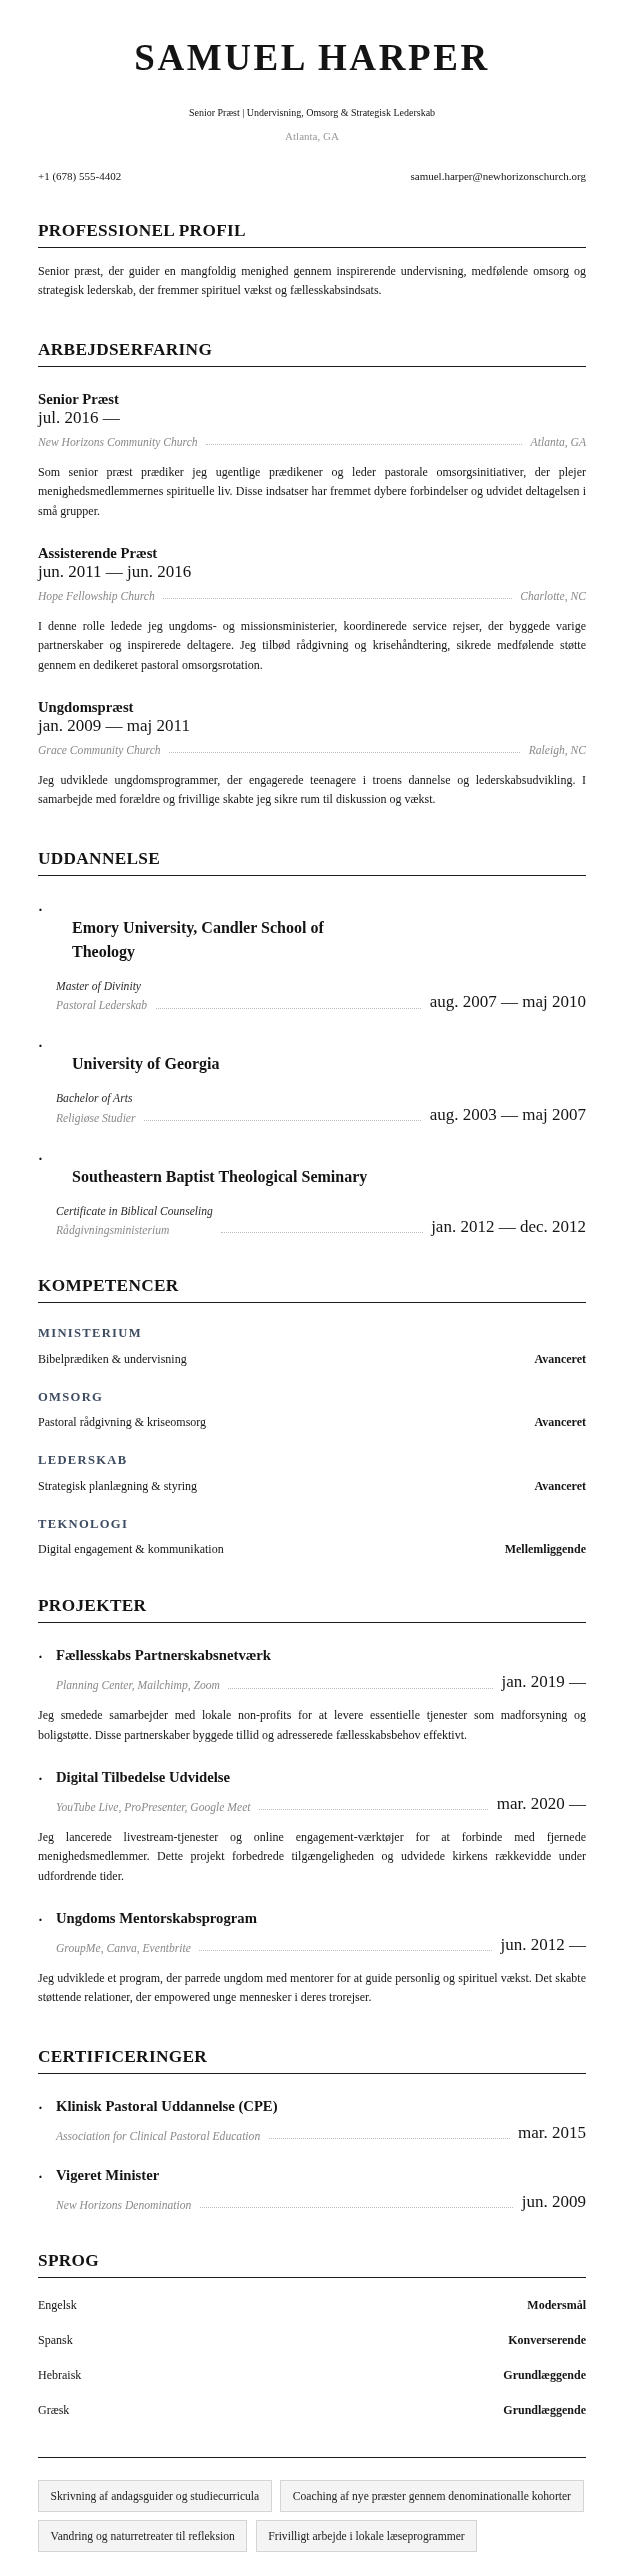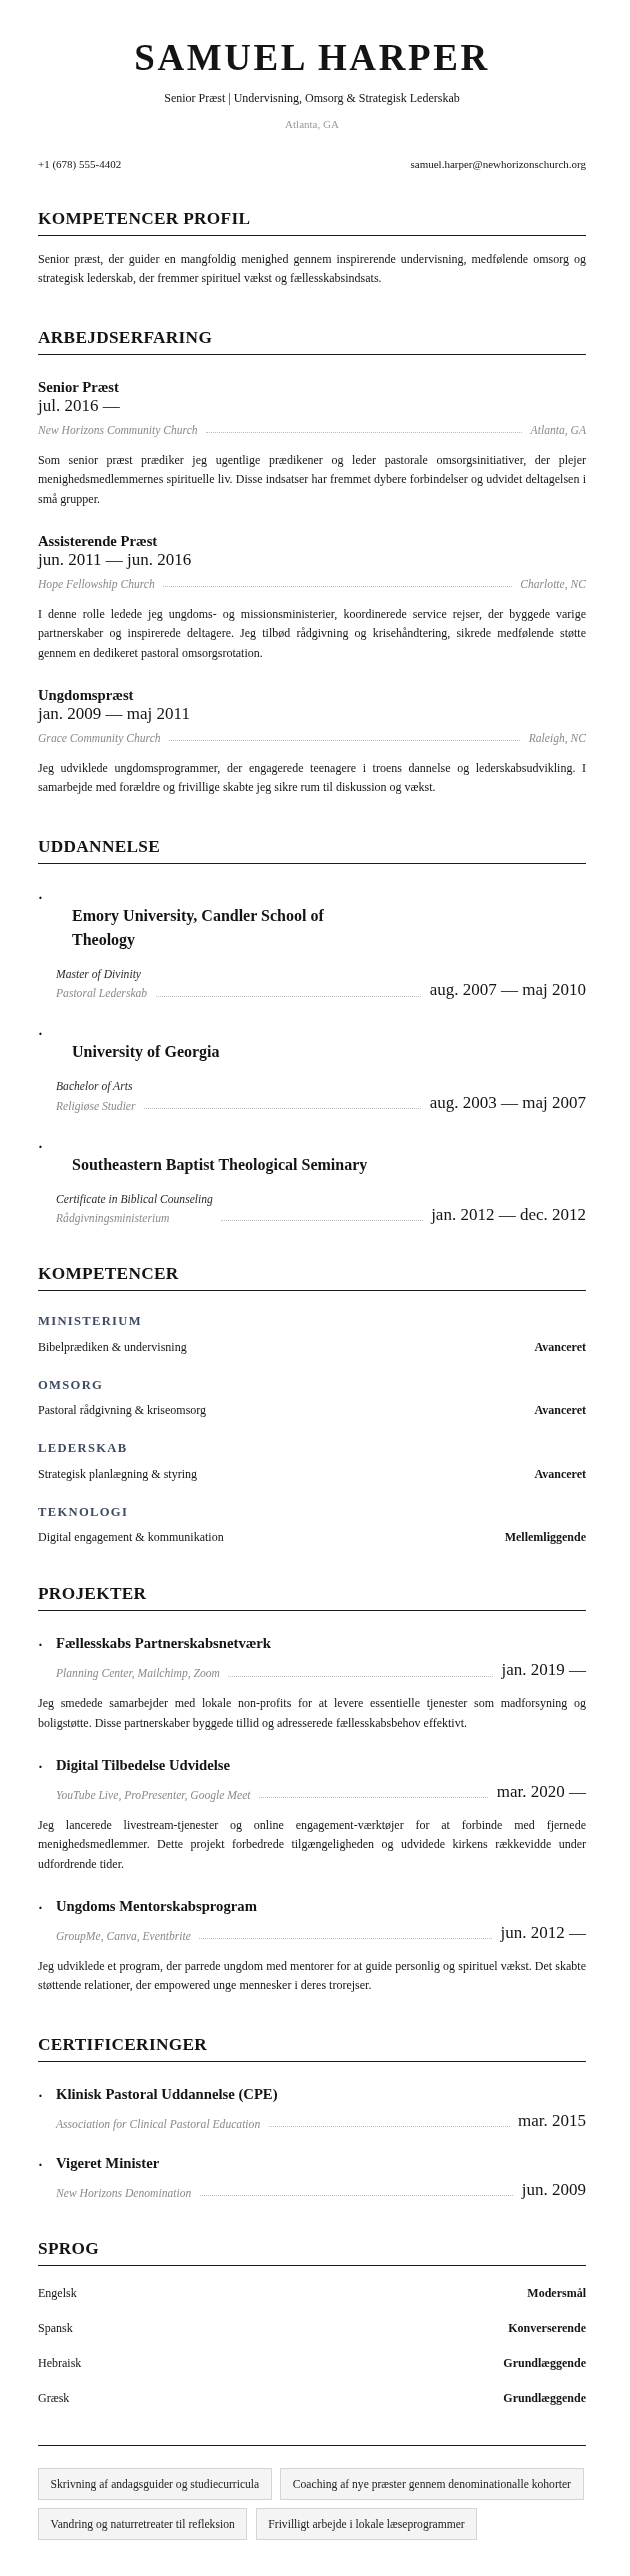--- a/index.html
+++ b/index.html
@@ -20,22 +20,22 @@
   .hdr-name {
     font-size: 37px;
     font-weight: 700;
     letter-spacing: 2.6px;
     text-align: center;
     margin: 8.4px 0 0 0;
     white-space: nowrap;
   }
   .hdr-title {
     text-align: center;
-    font-size: 12px;
-    margin-top: 12px;
+    font-size: 10px;
+    margin-top: 28px;
   }
   .hdr-location {
     text-align: center;
     font-size: 11px;
     color: #9a9a9a;
     margin-top: 11.6px;
   }
   .contact-row {
     display: flex;
     justify-content: space-between;
@@ -173,21 +173,21 @@
     <h1 class="hdr-name">SAMUEL HARPER</h1>
     <div class="hdr-title">Senior Præst | Undervisning, Omsorg &amp; Strategisk Lederskab</div>
     <div class="hdr-location">Atlanta, GA</div>
     <div class="contact-row">
       <span>+1 (678) 555-4402</span>
       <span>samuel.harper@newhorizonschurch.org</span>
     </div>
   </header>
 
   <section>
-    <h2 class="sec-heading">KOMPETENCER PROFIL</h2>
+    <h2 class="sec-heading">PROFESSIONEL PROFIL</h2>
     <div class="rule"></div>
     <p class="para">Senior præst, der guider en mangfoldig menighed gennem inspirerende undervisning, medfølende omsorg og strategisk lederskab, der fremmer spirituel vækst og fællesskabsindsats.</p>
   </section>
 
   <section>
     <h2 class="sec-heading">ARBEJDSERFARING</h2>
     <div class="rule"></div>
 
     <div class="entry">
       <div class="entry-head">

